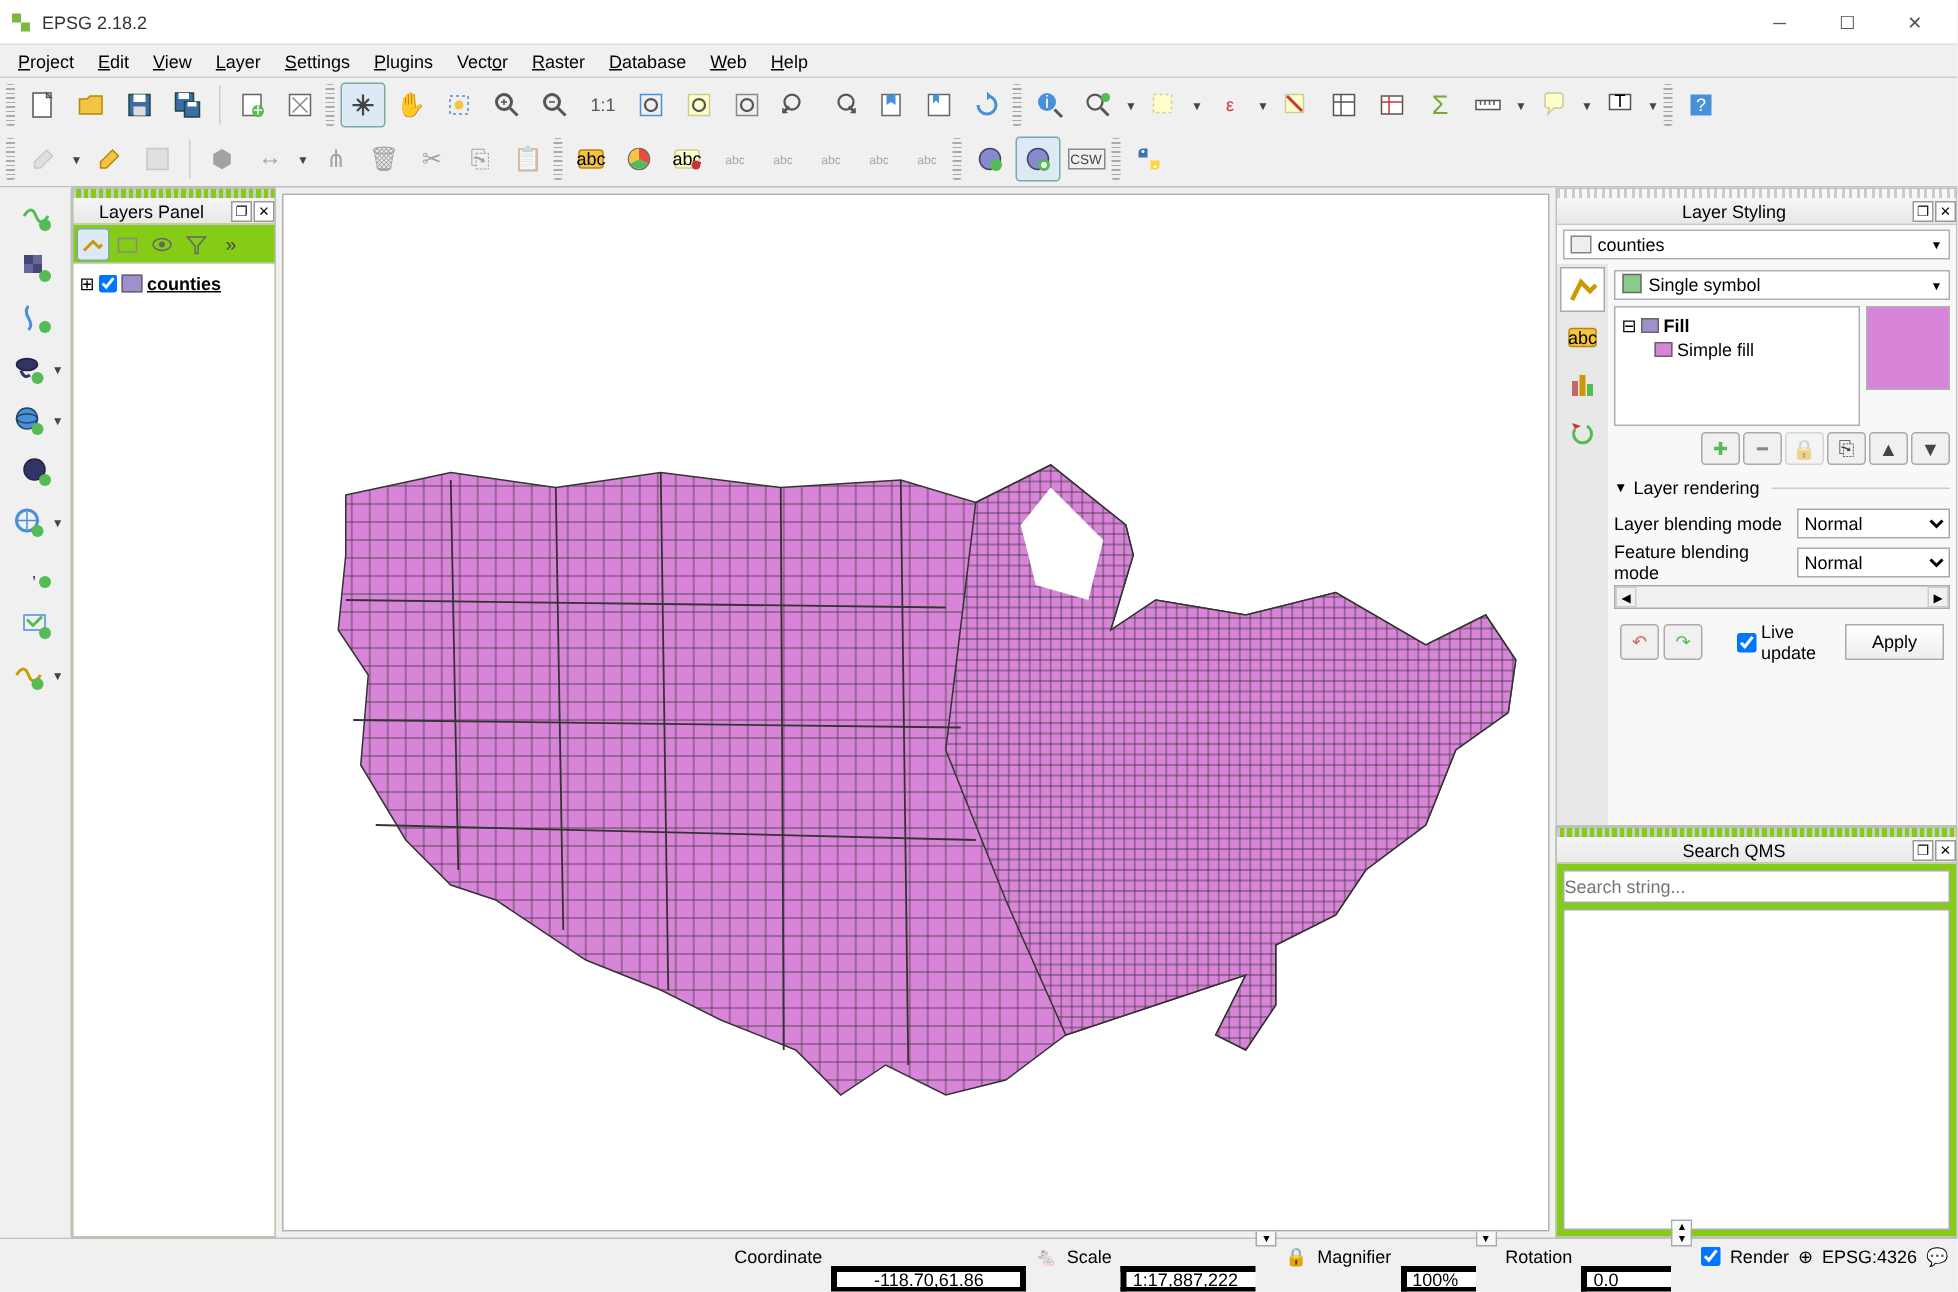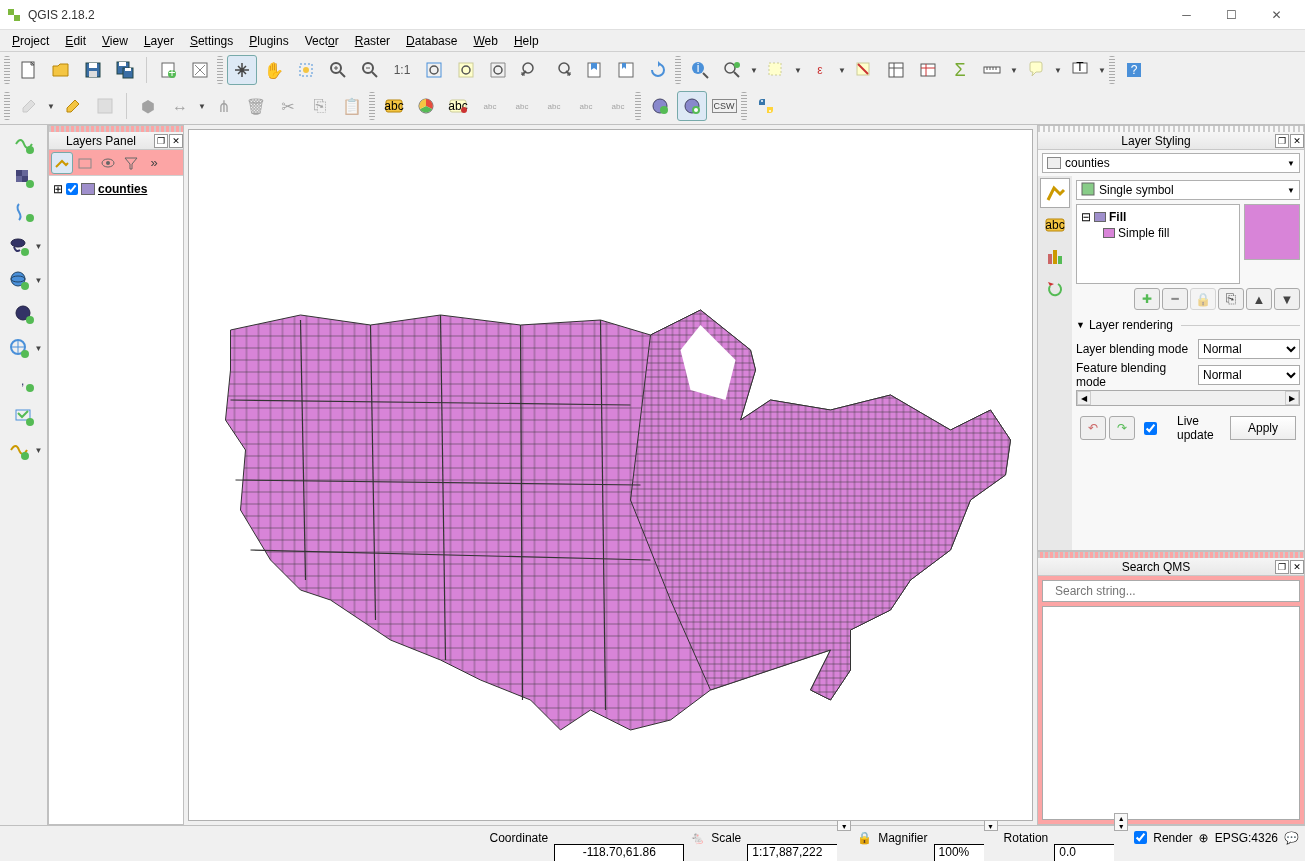--- a/index.html
+++ b/index.html
@@ -25,21 +25,21 @@
 .tb-btn.active { background: #dde9f5; border-color: #7aa; }
 .tb-btn.disabled { opacity: 0.45; }
 .tb-sep { width: 1px; height: 26px; background: #ccc; margin: 0 4px; }
 .tb-dropdown { width: 10px; height: 30px; display: flex; align-items: center; justify-content: center; font-size: 8px; color: #444;}
 
 
 .main { display: flex; height: 700px; }
 .left-toolbar { width: 48px; background: #f0f0f0; border-right: 1px solid #c0c0c0; padding: 4px 2px; display: flex; flex-direction: column; gap: 4px; align-items: center;}
 .left-toolbar .tb-btn { width: 30px; height: 30px; }
 .left-toolbar .row { display:flex; align-items:center;}
-.panel { background: #fca5a5; border: 1px solid #c0c0c0; }
+.panel { background: #84cc16; border: 1px solid #c0c0c0; }
 .panel-header { height: 18px; background: linear-gradient(to bottom, #f5f5f5, #e8e8e8); display: flex; align-items: center; justify-content: center; font-size: 11px; position: relative; border-bottom: 1px solid #c8c8c8;}
 .panel-header .p-title { flex:1; text-align:center;}
 .panel-header .p-btn { width: 14px; height: 14px; border: 1px solid #999; background: #fff; margin-left: 1px; display:flex; align-items:center; justify-content:center; font-size:9px;}
 .panel-grip-h { height: 6px; background: repeating-linear-gradient(to right, #ccc 0 2px, transparent 2px 5px); }
 
 .layers-panel { width: 136px; height: 700px; display:flex; flex-direction:column;}
 .layers-toolbar { height: 26px; display: flex; align-items: center; padding: 2px; gap: 1px; border-bottom: 1px solid #d0d0d0;}
 .layers-toolbar .tb-btn { width: 22px; height: 22px; font-size:13px;}
 .layers-tree { flex: 1; background: #fff; padding: 4px; font-size: 11px; }
 .layer-row { display: flex; align-items: center; gap: 3px; height: 18px;}
@@ -76,44 +76,44 @@
 .form-row .slider { flex:1; height:4px; background:#ddd; position:relative;}
 .form-row .slider .thumb { position:absolute; left:0; top:-4px; width:8px; height:12px; background:#fff; border:1px solid #888;}
 .form-row .numbox { width:30px; height:18px; border:1px solid #aaa; text-align:right; padding:0 2px;}
 .form-row select { flex:1; height:20px; border:1px solid #aaa; background:#fff;}
 .form-row input[type=checkbox]{width:12px;height:12px;}
 .hscroll { height:16px; border:1px solid #aaa; background:#f0f0f0; display:flex;}
 .hscroll .arrow { width:14px; display:flex; align-items:center; justify-content:center; border:1px solid #ccc; font-size:8px;}
 .hscroll .track { flex:1;}
 .ls-footer { display:flex; align-items:center; gap:3px; padding:4px;}
 .ls-footer .tb-btn { width:26px; height:24px; border:1px solid #aaa; background:#f0f0f0;}
-.ls-footer .live { display:flex; align-items:center; gap:20px; flex:1; margin-left:6px;}
+.ls-footer .live { display:flex; align-items:center; gap:3px; flex:1; margin-left:20px;}
 .ls-footer .apply-btn { width:66px; height:24px; border:1px solid #aaa; background:linear-gradient(#fff,#eee);}
 
 .search-qms { flex:1; display:flex; flex-direction:column;}
-.search-input { margin:4px; height:22px; border:1px solid #aaa; background:#fff; padding:0 12px; color:#888;}
+.search-input { margin:4px; height:22px; border:1px solid #aaa; background:#fff; padding:0 0; color:#888;}
 .search-results { flex:1; margin:0 4px 4px; border:1px solid #aaa; background:#fff;}
 
 
 .statusbar { height: 24px; background: #f0f0f0; border-top: 1px solid #c0c0c0; display: flex; align-items: center; padding: 0 6px; gap: 6px; font-size:11px; white-space:nowrap;}
-.statusbar .field { height:18px; border:1px solid #000000; background:#fff; padding:0 4px; display:flex; align-items:flex-start;margin-top:31px;}
+.statusbar .field { height:18px; border:4px solid #000000; background:#fff; padding:0 4px; display:flex; align-items:center;margin-top:31px;}
 .statusbar .spin { display:flex;}
 .statusbar .spin .field { border-right:none;}
 .statusbar .spin .spin-btns { width:14px; height:18px; border:1px solid #aaa; display:flex; flex-direction:column;}
 .statusbar .spin .spin-btns div { flex:1; font-size:7px; display:flex; align-items:center; justify-content:center; background:#f8f8f8;}
 </style>
 </head>
 <body>
 
 <div class="titlebar">
   <svg class="logo" viewBox="0 0 16 16">
       <path d="M2 2 L8 2 L8 8 L14 8 L14 14 L8 14 L8 8 L2 8 Z" fill="#7db83d"></path>
       <circle cx="5" cy="5" r="2" fill="#7db83d"></circle>
     </svg>
-  <div class="title">QGIS 2.18.2</div>
+  <div class="title">EPSG 2.18.2</div>
   <div class="win-controls">
     <div class="win-btn">─</div>
     <div class="win-btn">☐</div>
     <div class="win-btn">✕</div>
   </div>
 </div>
 
 <div class="menubar">
   <div class="menu-item"><u>P</u><span>roject</span></div>
   <div class="menu-item"><u>E</u>dit</div>

